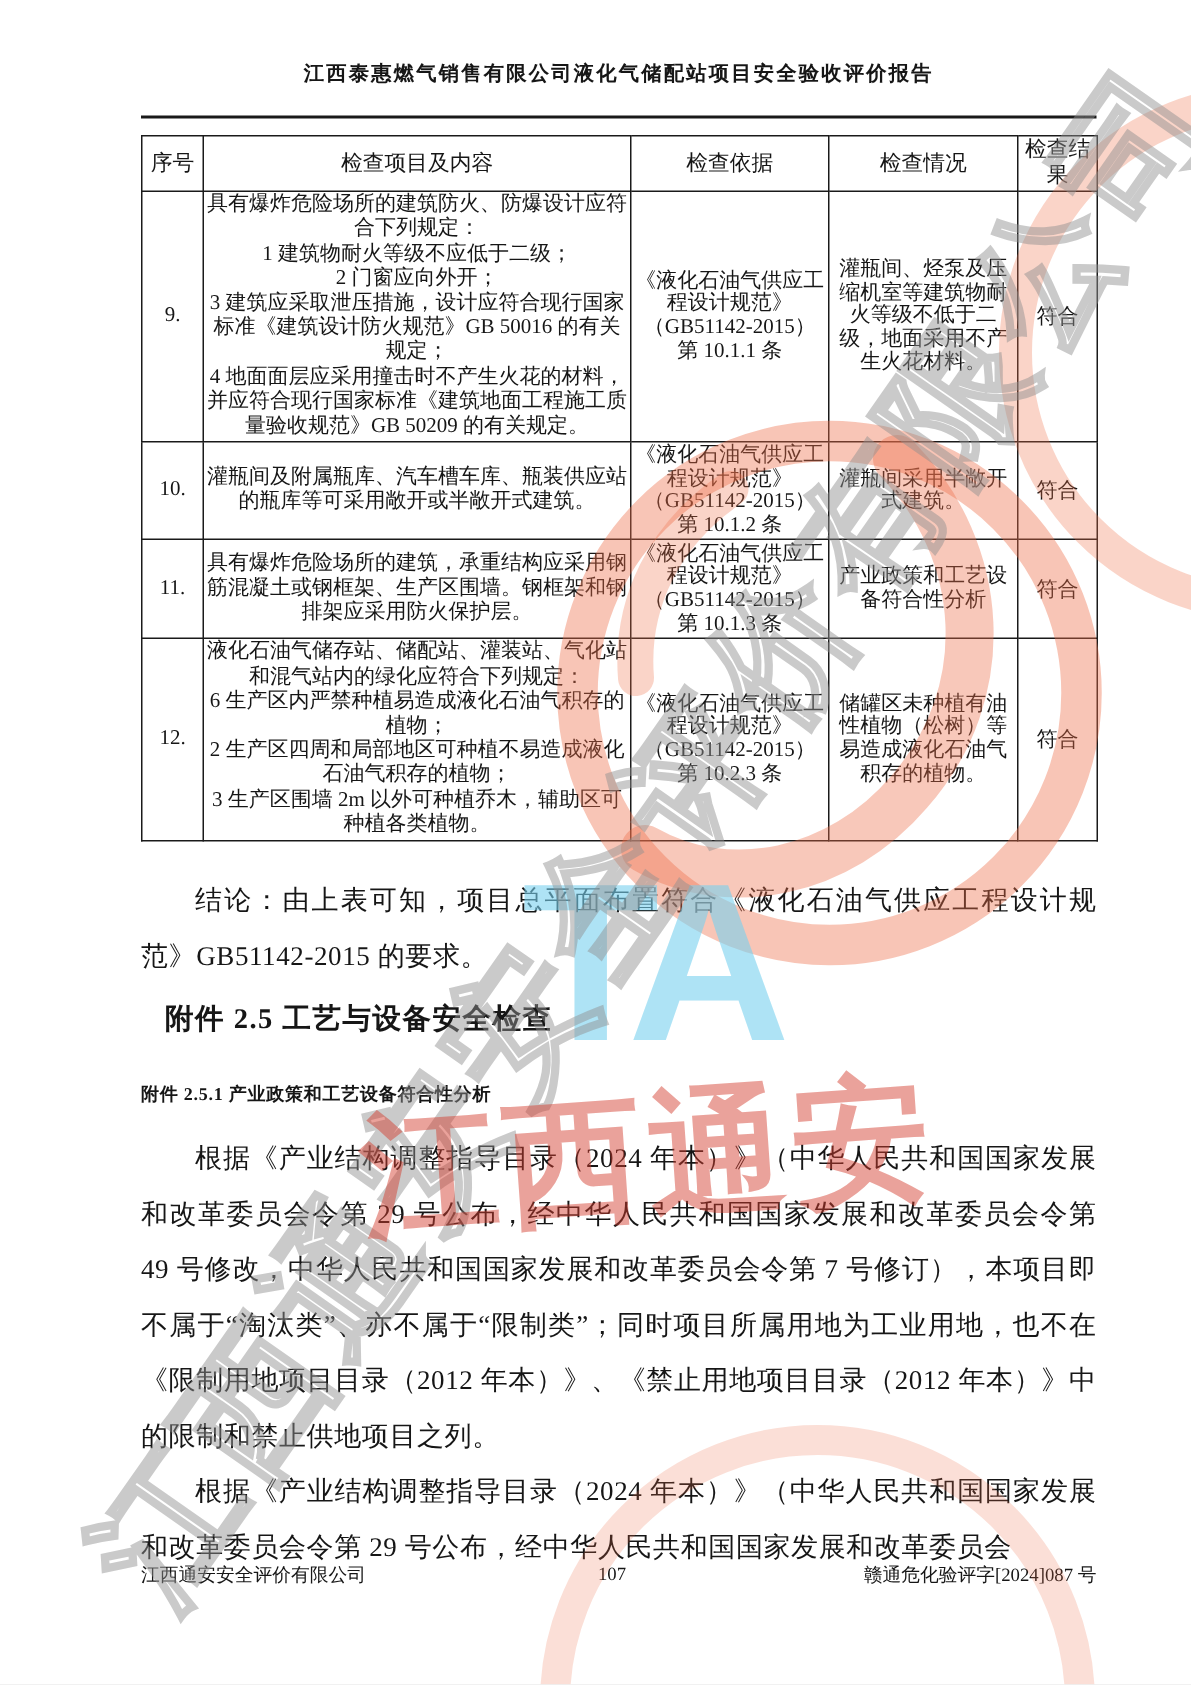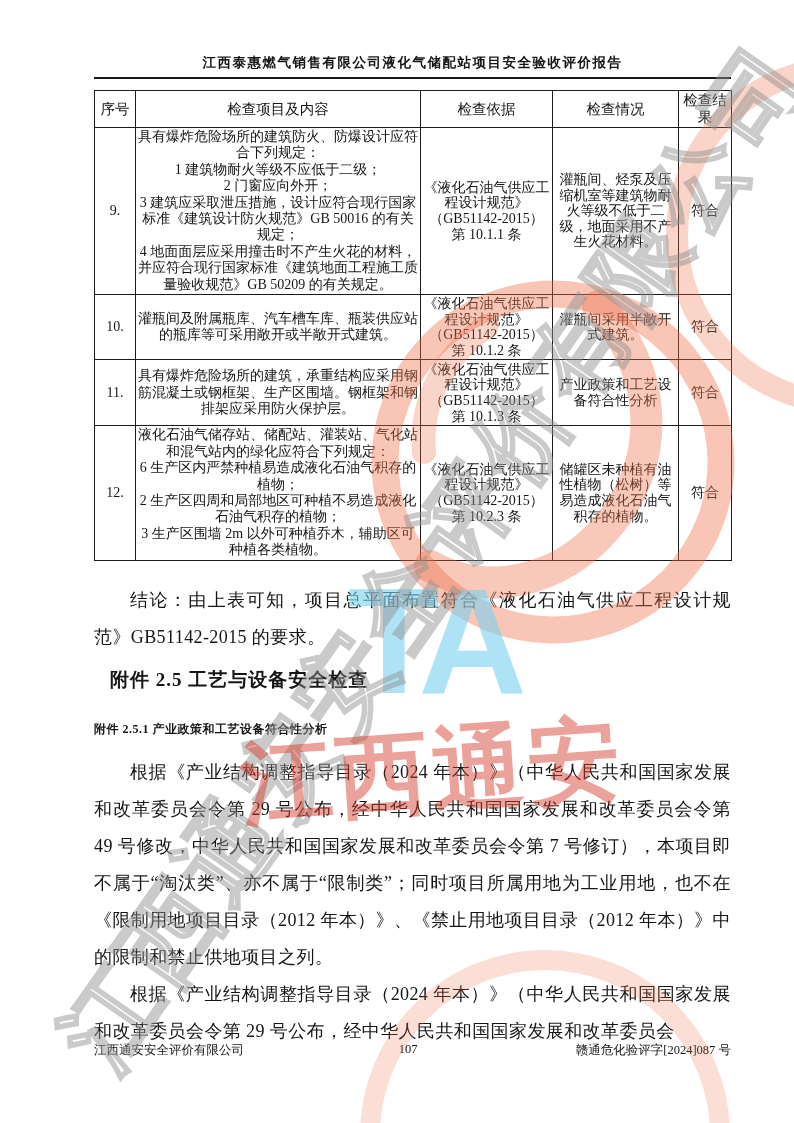--- a/index.html
+++ b/index.html
@@ -1,19 +1,19 @@
 <!DOCTYPE html>
 <html><head>
 <meta charset="utf-8">
 <style>
   html,body{margin:0;padding:0;background:#e8e8e8;}
   .page{position:relative;width:794px;height:1123px;background:#ffffff;overflow:hidden;
         font-family:"Liberation Serif","DejaVu Serif",serif;color:#161616;margin:0 auto;}
   
-  .doc-header{position:absolute;left:94px;top:54px;width:637px;text-align:center;
+  .doc-header{position:absolute;left:94px;top:40px;width:637px;text-align:center;
               font-size:13.5px;font-weight:bold;letter-spacing:1.5px;}
   .header-rule{position:absolute;left:94px;top:77px;width:637px;height:0;border-top:2px solid #1a1a1a;}
   
   table.insp{position:absolute;left:94px;top:90px;width:637px;border-collapse:collapse;
              table-layout:fixed;font-size:14px;}
   table.insp th,table.insp td{border:1px solid #1a1a1a;vertical-align:middle;text-align:center;
              padding:1px 2px;overflow:hidden;}
   table.insp th{font-weight:normal;height:34px;line-height:17px;font-size:14.5px;}
   td.items{padding:1px 4px;}
   td.items p{margin:0;line-height:16.4px;}

